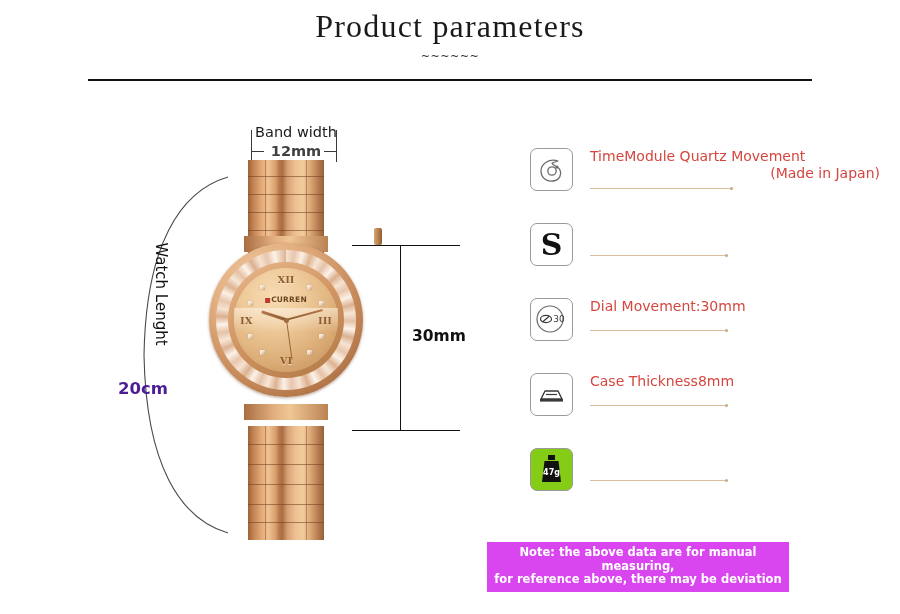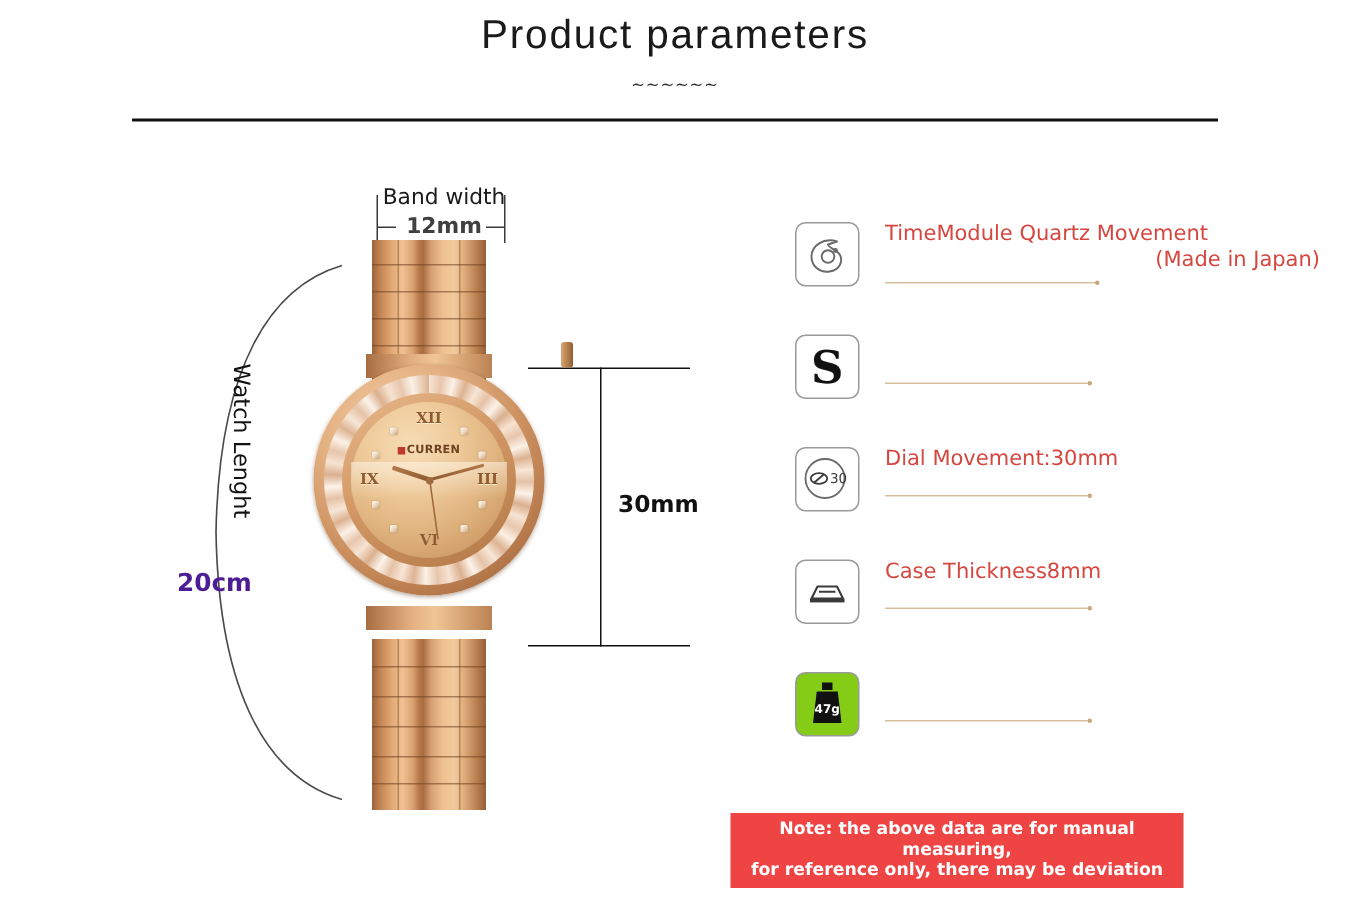--- a/index.html
+++ b/index.html
@@ -19,25 +19,25 @@
     overflow: hidden;
   }
 
   
   .page-title {
     position: absolute;
     left: 0;
     top: 8px;
     width: 900px;
     text-align: center;
-    font-size: 27px;
+    font-size: 32px;
     font-weight: 400;
     letter-spacing: 1.2px;
     color: #1a1a1a;
-    font-family: Liberation Sans, sans-serif;
+    font-family: Liberation Serif, serif;
   }
   .title-ornament {
     position: absolute;
     left: 0;
     top: 50px;
     width: 900px;
     text-align: center;
     font-size: 11px;
     letter-spacing: 0.5px;
     color: #2b2b2b;
@@ -404,21 +404,21 @@
   .u-std  { top: 38px; width: 135px; }
 
   
   .note-banner {
     position: absolute;
     left: 487px;
     top: 542px;
     width: 302px;
     padding: 4px 6px 5px 6px;
     box-sizing: border-box;
-    background: #ef4444;
+    background: #d946ef;
     color: #ffffff;
     font-size: 11.5px;
     line-height: 13.5px;
     font-weight: bold;
     text-align: center;
     font-family: "DejaVu Sans", sans-serif;
   }
   .note-banner .l2 { display: block; }
 </style>
 </head>
@@ -577,16 +577,16 @@
           <path d="M13.5 12 L27.5 12 L30 33 L11 33 Z" fill="#111111"></path>
           <text x="20.5" y="26" text-anchor="middle" font-family="DejaVu Sans, sans-serif" font-size="8" font-weight="bold" fill="#ffffff">47g</text>
         </svg>
       </div>
       <div class="feat-underline u-std"></div>
     </div>
   </div>
 
   <div class="note-banner">
     <span>Note: the above data are for manual measuring,</span>
-    <span class="l2">for reference only, there may be deviation</span>
+    <span class="l2">for reference above, there may be deviation</span>
   </div>
 
 </div>
 
 </body></html>

